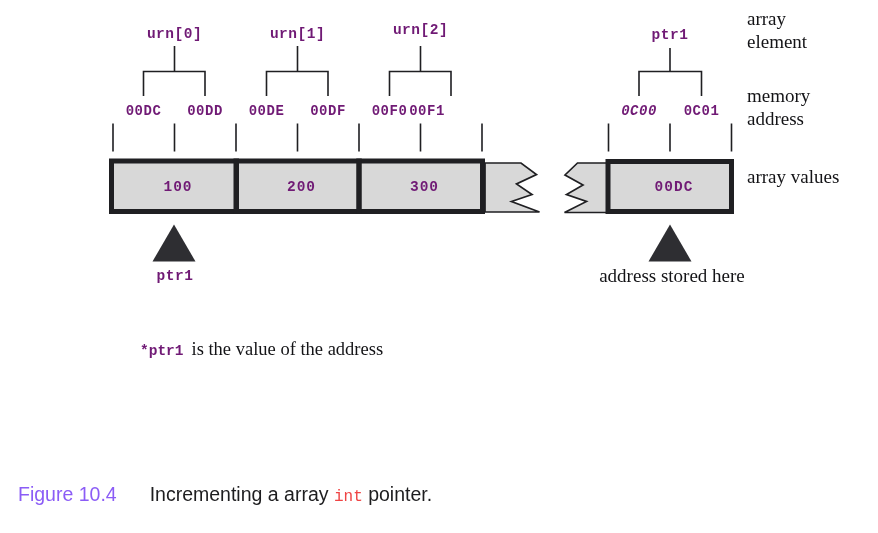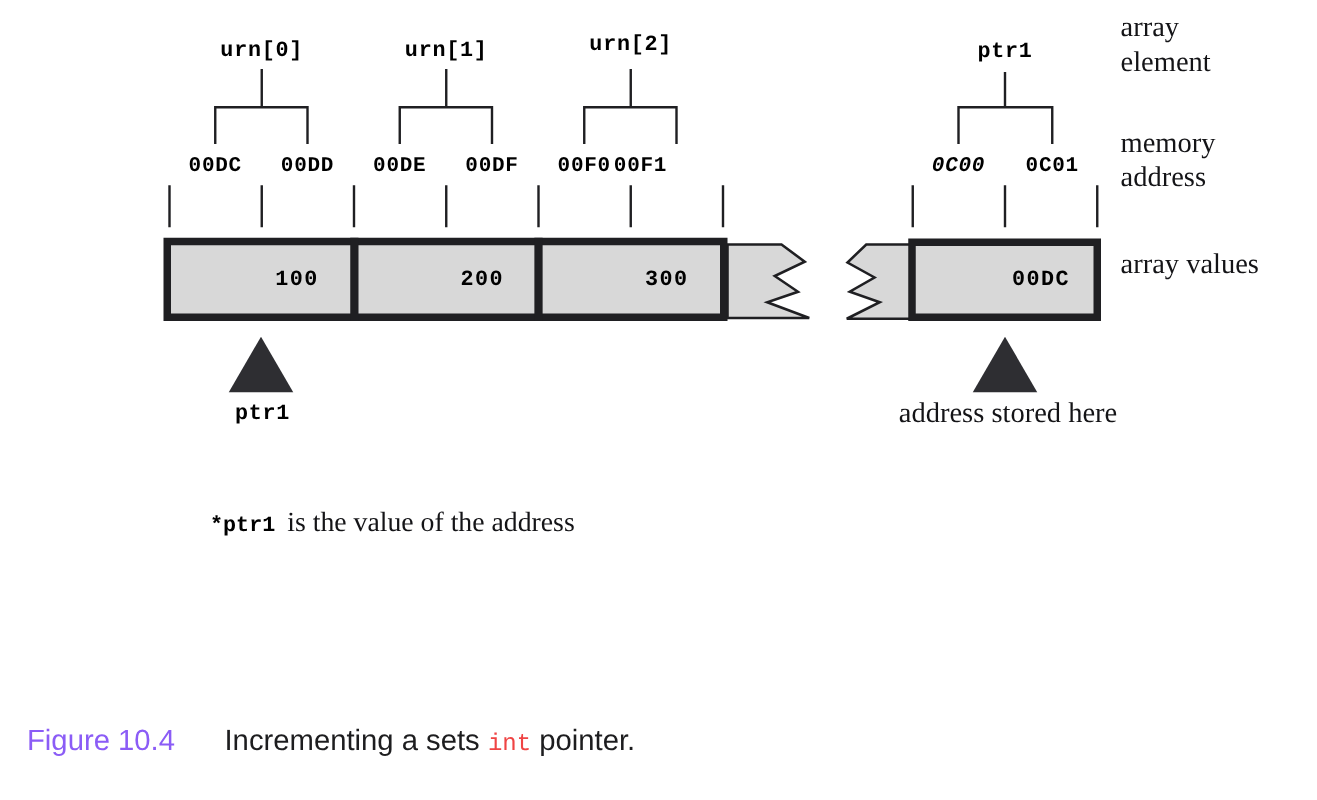--- a/index.html
+++ b/index.html
@@ -9,27 +9,27 @@
   }
   #shapes { position:absolute; left:0; top:0; width:878px; height:533px; }
 
   .stroke-thick { stroke:#1f1f22; stroke-width:5; }
   .divider      { stroke:#1f1f22; stroke-width:5.5; }
   .stroke-thin  { stroke:#1f1f22; stroke-width:1.6; fill:none; }
   .torn         { stroke:#1f1f22; stroke-width:1.7; }
   .tri          { fill:#2e2e32; stroke:none; }
 
   .txt { position:absolute; white-space:nowrap; }
-  .mono  { font-family:"Liberation Mono","DejaVu Sans Mono",monospace; font-weight:700; color:#000000; }
+  .mono  { font-family:"Liberation Mono","DejaVu Sans Mono",monospace; font-weight:700; color:#701a75; }
   .serif { font-family:"Liberation Serif","DejaVu Serif",serif; font-weight:400; color:#141417; }
   .sans  { font-family:"Liberation Sans","DejaVu Sans",sans-serif; color:#1d1d1f; }
 
   .cell-label   { font-size:14.5px; width:120px; text-align:center; letter-spacing:0.5px; }
   .addr-label   { font-size:14px;  width:70px;  text-align:center; letter-spacing:0.5px; top:103px; }
-  .value-label  { font-size:14.5px; width:128px; text-align:center; letter-spacing:1px; top:179px;padding-left:20px; }
+  .value-label  { font-size:14.5px; width:128px; text-align:center; letter-spacing:1px; top:179px; }
   .row-label    { font-size:19px; line-height:23px; width:95px; white-space:normal; }
   .ptr-bottom   { font-size:14.5px; width:120px; text-align:center; letter-spacing:0.5px; top:268px; }
   .addr-stored  { font-size:19px; line-height:21.5px; width:150px; text-align:center; white-space:normal; top:265px; left:597px; }
 
   .expl { left:140px; top:338px; font-size:18.5px; line-height:22.5px; }
   .expl .code { font-size:14.5px; margin-right:8px; }
 
   .code-notes { left:516px; top:341px; }
   .code-notes .cline { height:22.4px; line-height:22.4px; }
   .code-notes .m { font-size:14.2px; }
@@ -94,16 +94,16 @@
   <div class="txt serif addr-stored">address stored here</div>
 
   <div class="txt serif expl">
     <div>
       <span class="mono code">*ptr1</span><span>is the value of the address</span>
     </div>
   </div>
 
 
   <div class="txt sans caption">
-    <span class="fig-label">Figure 10.4</span><span>Incrementing a sets </span><span class="mono cap-code">int</span><span> pointer.</span>
+    <span class="fig-label">Figure 10.4</span><span>Incrementing a array </span><span class="mono cap-code">int</span><span> pointer.</span>
   </div>
 
 </div>
 
 </body></html>

